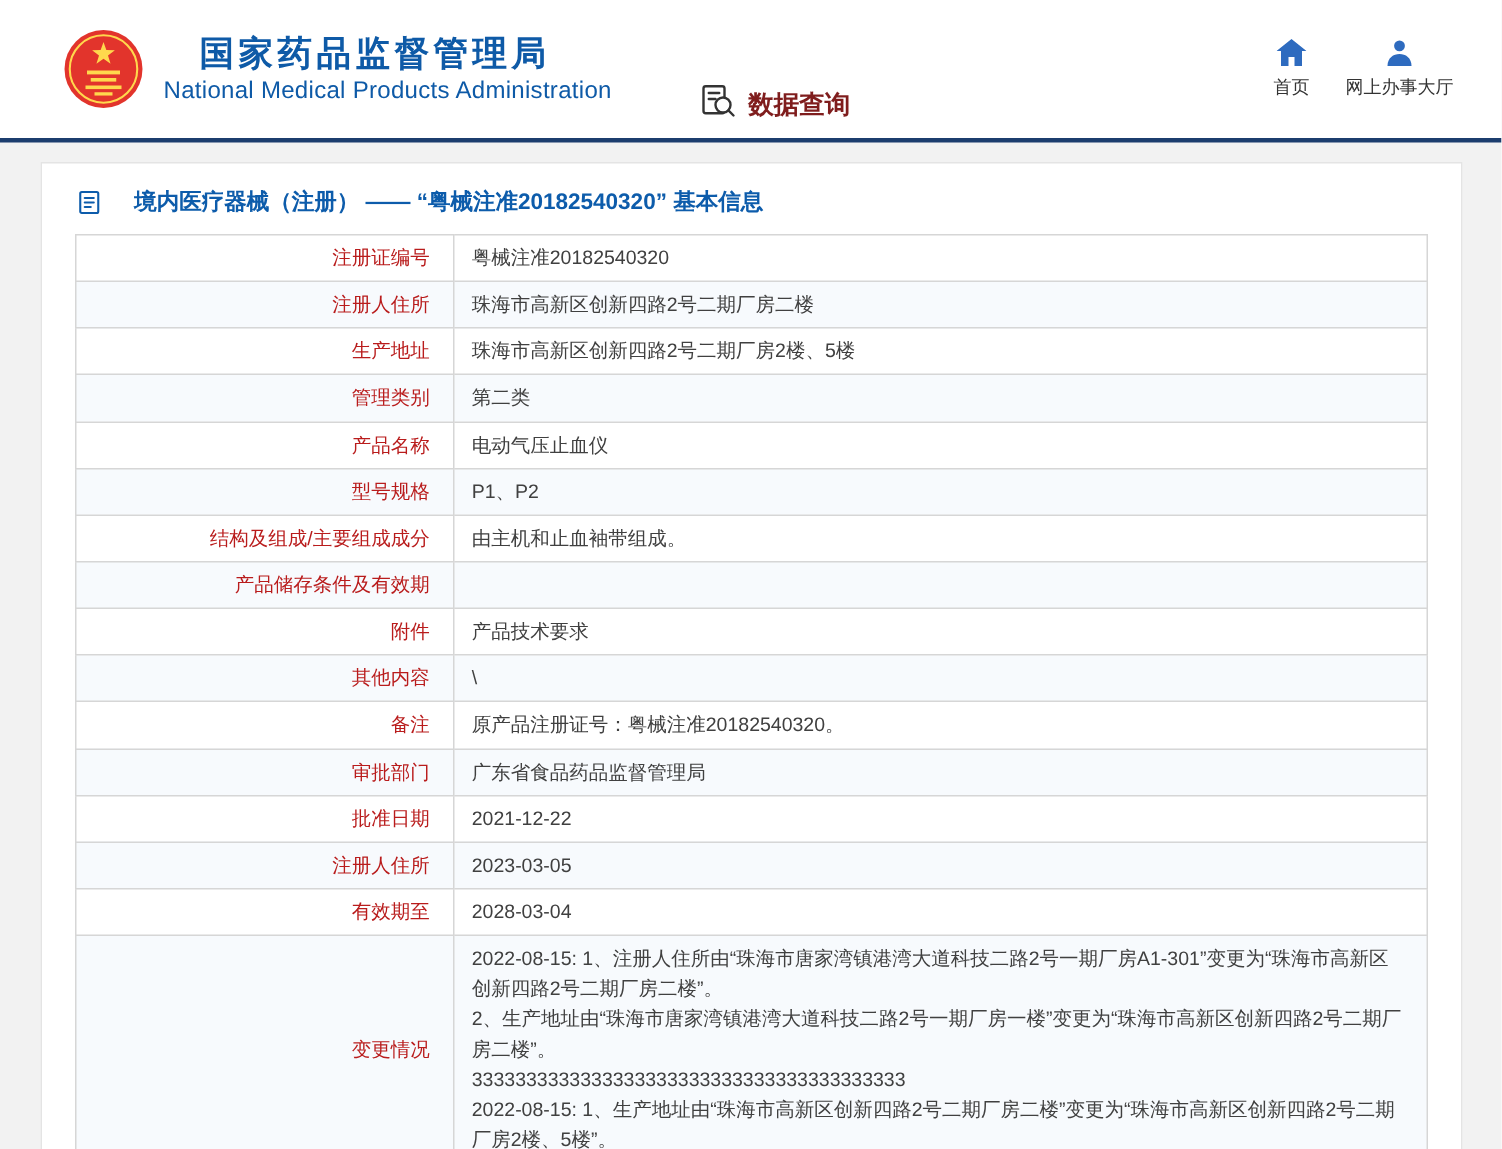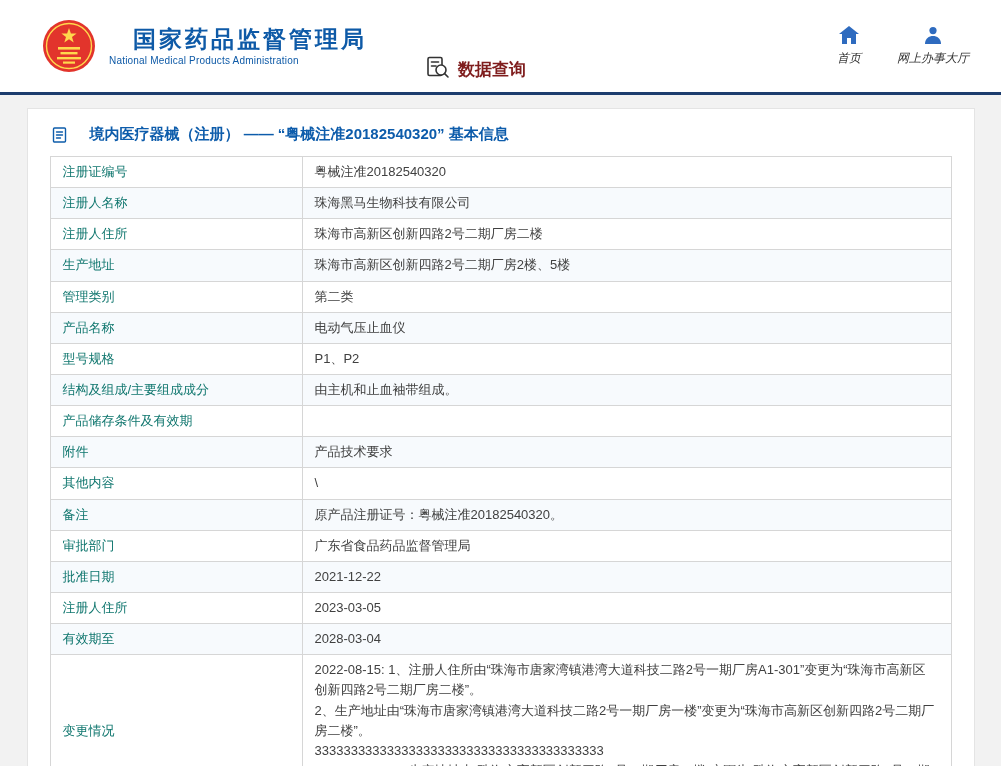--- a/index.html
+++ b/index.html
@@ -30,36 +30,36 @@
   .org-cn {
     color: #0e5aa7;
     font-size: 23px;
     font-weight: bold;
     letter-spacing: 3px;
     line-height: 1.15;
     margin-left: 24px;
   }
   .org-en {
     color: #0e5aa7;
-    font-size: 10px;
+    font-size: 16px;
     margin-top: 3px;
     letter-spacing: 0.2px;
   }
   .query {
     display: flex;
     align-items: flex-end;
     gap: 7px;
     margin-left: 58px;
     font-size: 17px;
     font-weight: 600;
     color: #7f1d1d;
     cursor: pointer;
     margin-top: 44px;
   }
-  .nav { margin-left: auto; display: flex; gap: 36px; font-style: italic; }
+  .nav { margin-left: auto; display: flex; gap: 24px; }
   .nav-item {
     display: flex;
     flex-direction: column;
     align-items: center;
     gap: 6px;
     font-size: 12px;
     color: #333;
     cursor: pointer;
   }
   .divider { height: 3px; background: #1c3d6e; }
@@ -93,23 +93,23 @@
     border: 1px solid #d6d6d6;
     font-size: 13px;
     color: #404040;
     padding: 5px 12px;
     line-height: 1.55;
     vertical-align: middle;
     word-break: break-all;
   }
   table.info td.lbl {
     width: 252px;
-    text-align: left;
+    text-align: right;
     padding-right: 15px;
-    color: #0f766e;
+    color: #b91c1c;
   }
   table.info tr:nth-child(even) { background: #f7fafd; }
   td.pre { white-space: pre-line; line-height: 1.78; padding-top: 8px; padding-bottom: 8px; }
 </style>
 </head>
 <body>
 
 <div class="header">
   <div class="logo">
     <span style="display:inline-flex">
@@ -179,24 +179,20 @@
     <span>境内医疗器械（注册） —— “粤械注准20182540320” 基本信息</span>
   </div>
 
   <table class="info">
     <tbody>
       <tr>
         <td class="lbl">注册证编号</td>
         <td class="val">粤械注准20182540320</td>
       </tr>
       <tr>
-        <td class="lbl">注册人名称</td>
-        <td class="val">珠海黑马生物科技有限公司</td>
-      </tr>
-      <tr>
         <td class="lbl">注册人住所</td>
         <td class="val">珠海市高新区创新四路2号二期厂房二楼</td>
       </tr>
       <tr>
         <td class="lbl">生产地址</td>
         <td class="val">珠海市高新区创新四路2号二期厂房2楼、5楼</td>
       </tr>
       <tr>
         <td class="lbl">管理类别</td>
         <td class="val">第二类</td>

